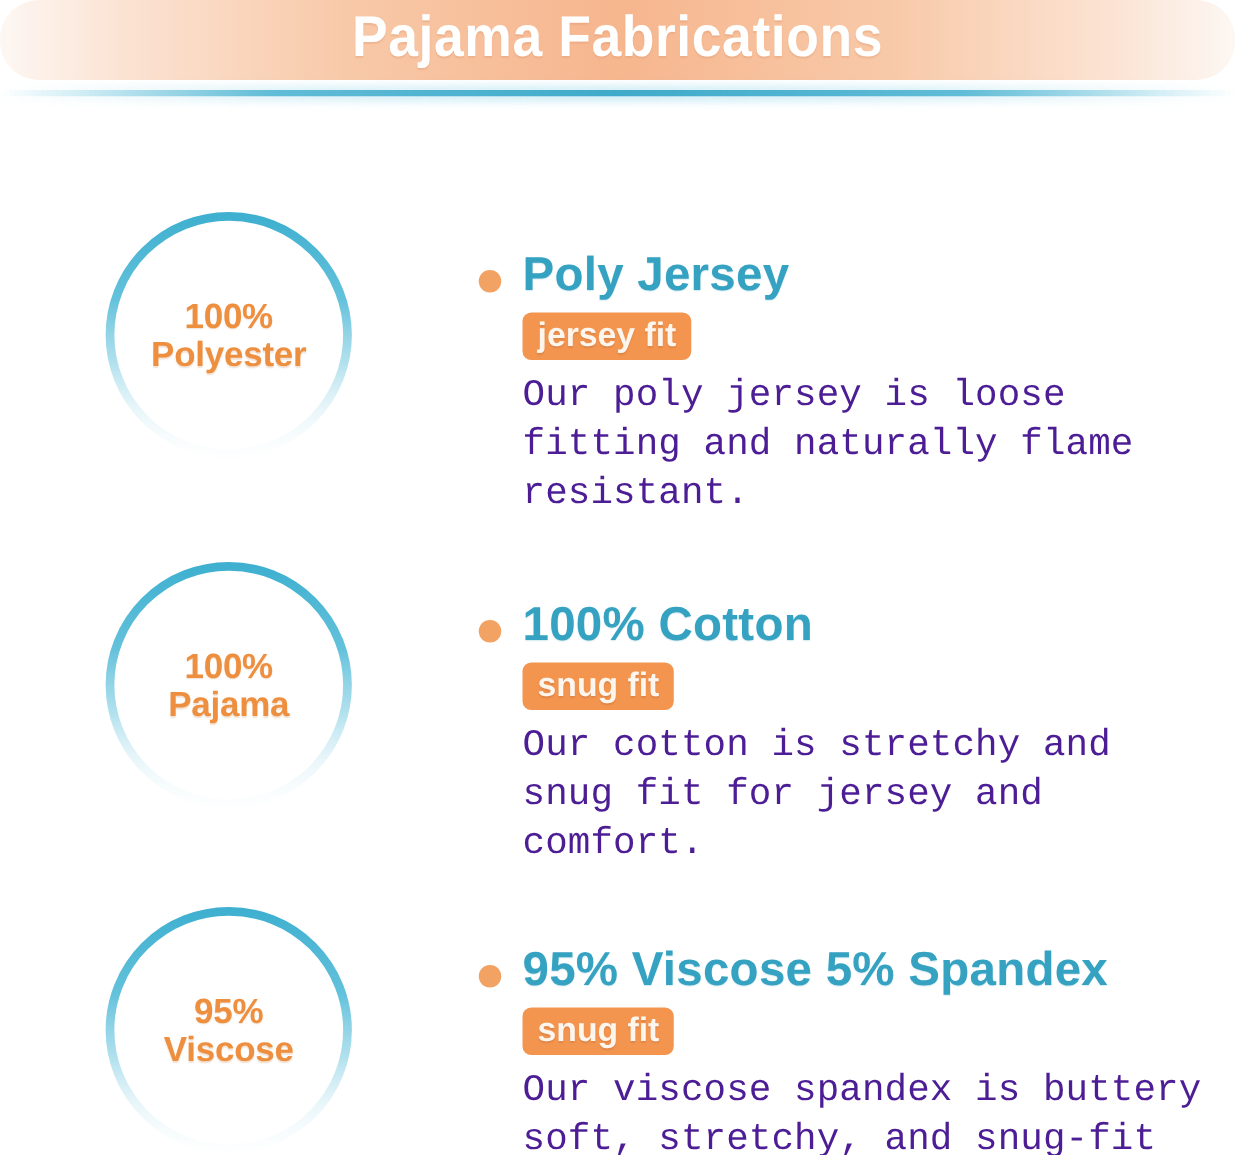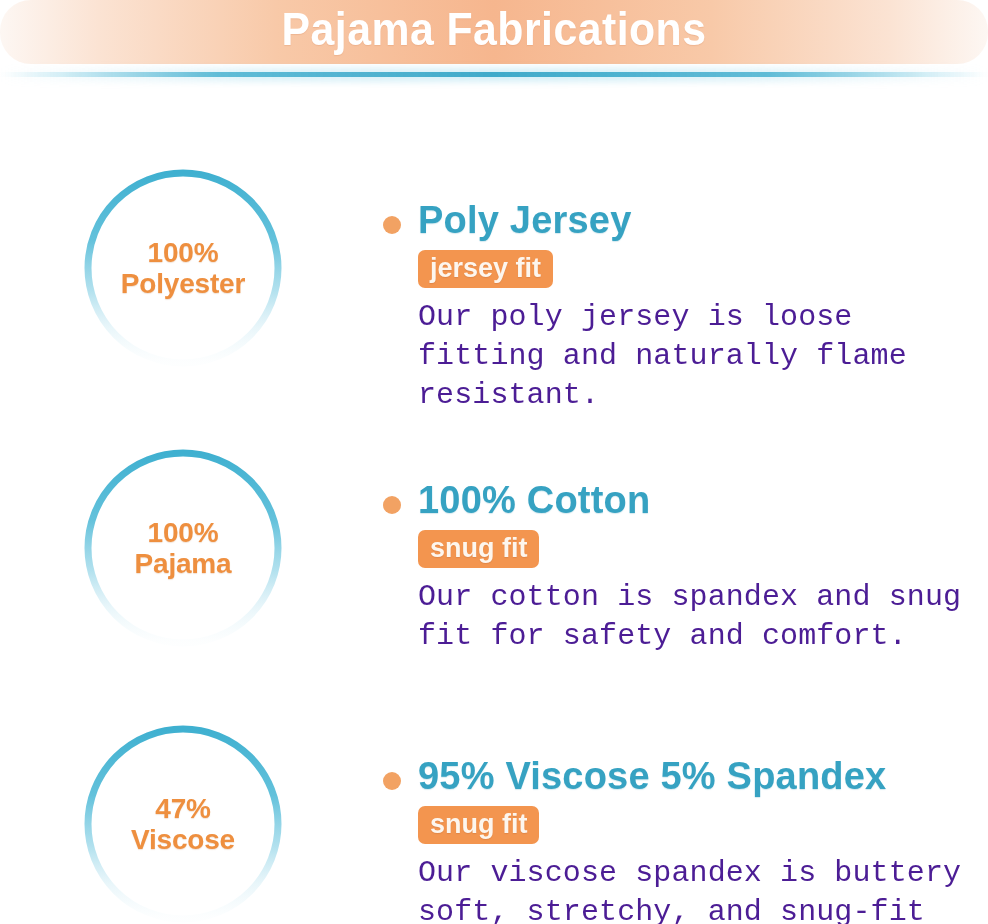--- a/index.html
+++ b/index.html
@@ -249,41 +249,41 @@
       <span class="circle-line2">Pajama</span>
     </div>
   </div>
 
   <div class="content-block">
     <div class="heading-row">
       <span class="bullet-dot"></span>
       <span class="fab-heading">100% Cotton</span>
     </div>
     <span class="fit-badge">snug fit</span>
-    <div class="fab-desc">Our cotton is spandex and snug fit for safety and comfort.</div>
+    <div class="fab-desc">Our cotton is stretchy and snug fit for jersey and comfort.</div>
   </div>
 </div>
 
 <div class="fab-row" id="row-2">
 
   <div class="circle-badge">
     <svg class="circle-ring" viewBox="0 0 200 200">
       <defs>
         <linearGradient id="ringGrad2" x1="0" y1="0" x2="0" y2="1">
           <stop offset="0%" stop-color="#3fb0d0" stop-opacity="1"></stop>
           <stop offset="35%" stop-color="#56bcd8" stop-opacity="0.92"></stop>
           <stop offset="62%" stop-color="#7fcde3" stop-opacity="0.60"></stop>
           <stop offset="82%" stop-color="#b3e0ee" stop-opacity="0.28"></stop>
           <stop offset="100%" stop-color="#d8eff6" stop-opacity="0.05"></stop>
         </linearGradient>
       </defs>
       <circle cx="100" cy="100" r="95" fill="none" stroke="url(#ringGrad2)" stroke-width="7"></circle>
     </svg>
     <div class="circle-text">
-      <span>47%</span>
+      <span>95%</span>
       <span class="circle-line2">Viscose</span>
     </div>
   </div>
 
   <div class="content-block">
     <div class="heading-row">
       <span class="bullet-dot"></span>
       <span class="fab-heading">95% Viscose 5% Spandex</span>
     </div>
     <span class="fit-badge">snug fit</span>

